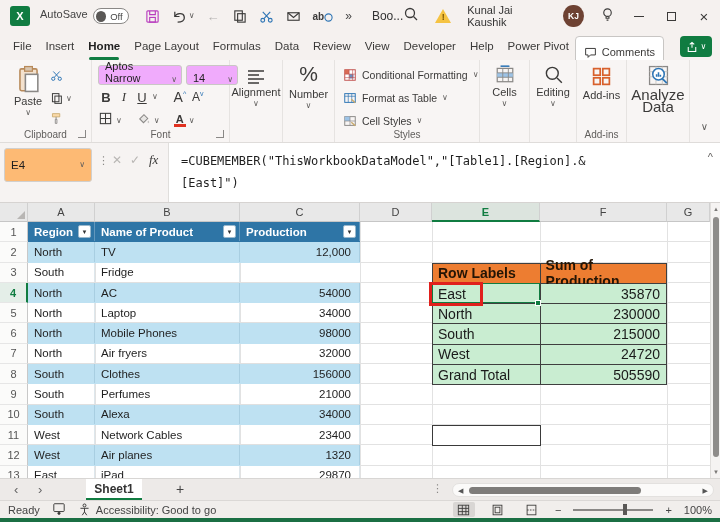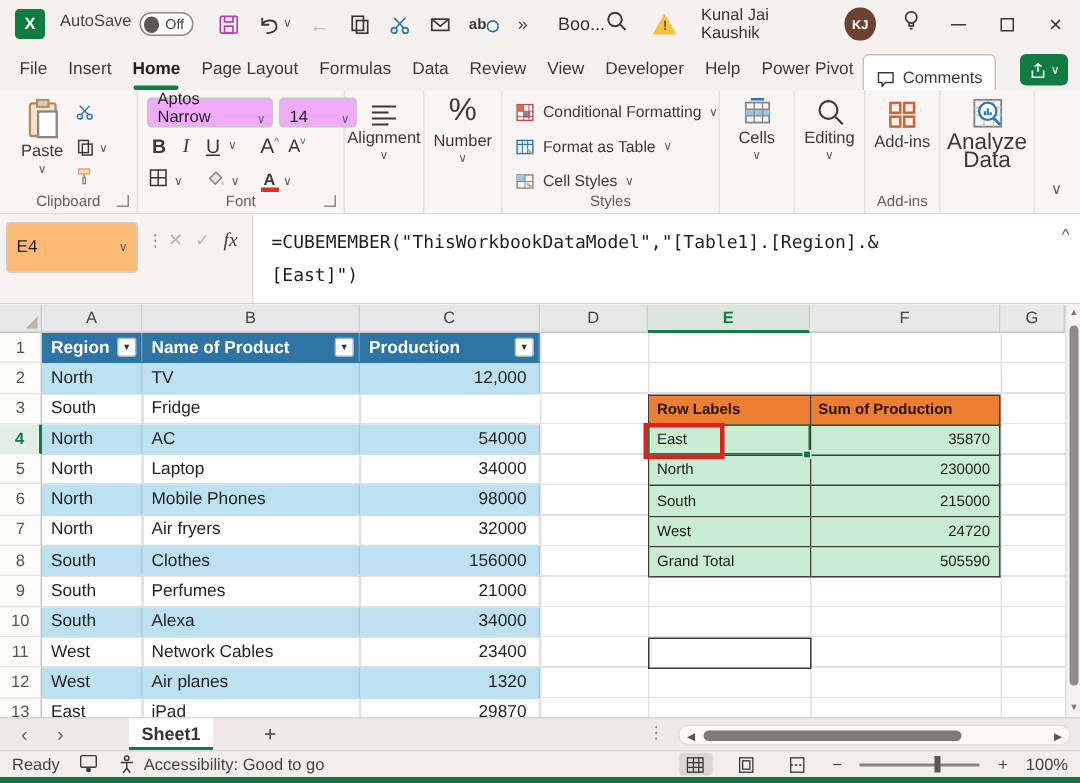--- a/index.html
+++ b/index.html
@@ -82,21 +82,21 @@
   .dt-row{display:flex;height:20.3px;border-bottom:1px solid #E0E0E0}
   .dt-row.band{background:#BEE1F2;border-bottom-color:#BEE1F2}
   .dt-head{background:#2E75A6;border-bottom-color:#2E75A6}
   .dt-cell{height:100%;display:flex;align-items:center;padding-left:6px;font-size:11.5px;color:#1F1F1F;border-right:1px solid rgba(70,120,150,.18)}
   .dt-hc{color:#fff;font-weight:bold;justify-content:space-between;padding-right:3px;border-right:1px solid rgba(255,255,255,.25)}
   .w0{width:67px}.w1{width:145px}.w2{width:120px}
   .dt-cell.num{justify-content:flex-end;padding-right:8px}
   .filter{width:13px;height:13px;background:#fff;border:1px solid #9AB8CC;border-radius:2px;font-size:6px;color:#333;display:flex;align-items:center;justify-content:center;flex:none}
   .pvt{position:absolute;left:432px;top:59.6px;width:235px;border-left:1px solid #3F3F3F;border-top:1px solid #3F3F3F}
   .pv-row{display:flex;height:20.3px}
-  .pv-cell{height:100%;display:flex;align-items:center;padding-left:5px;font-size:10px;color:#1A1A1A;background:#C9EDD1;border-right:1px solid #3F3F3F;border-bottom:1px solid #3F3F3F}
+  .pv-cell{height:100%;display:flex;align-items:center;padding-left:5px;font-size:14px;color:#1A1A1A;background:#C9EDD1;border-right:1px solid #3F3F3F;border-bottom:1px solid #3F3F3F}
   .pv-h{background:#ED7D31;font-weight:bold;color:#241505}
   .pw0{width:108px}.pw1{width:127px}
   .pv-cell.num{justify-content:flex-end;padding-right:6px}
   .sel-outline{position:absolute;left:432px;top:79.9px;width:108px;height:20.6px;border:1px solid #107C41;pointer-events:none}
   .fill-handle{position:absolute;left:535px;top:96.5px;width:6px;height:6px;background:#107C41;border:1px solid #fff}
   .redbox{position:absolute;left:429px;top:78.5px;width:54px;height:24px;border:3px solid #E0201C}
   .emptycell{position:absolute;left:432px;top:222px;width:108.5px;height:21px;border:1.5px solid #3A3A3A;background:#fff}
   .vscroll{position:absolute;right:0;top:0;bottom:0;width:10px;background:#F5F3F2;border-left:1px solid #E0DEDC}
   .vs-up,.vs-dn{position:absolute;left:0;width:10px;text-align:center;font-size:6px;color:#7A7876}
   .vs-up{top:3px}.vs-dn{bottom:3px}

